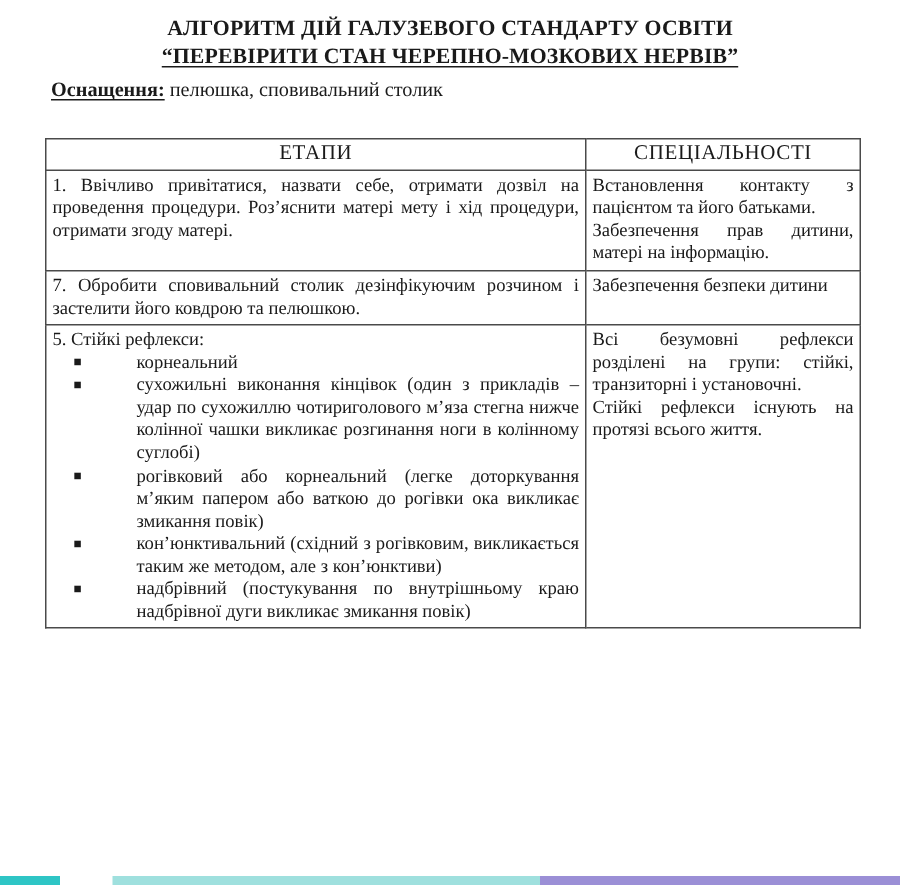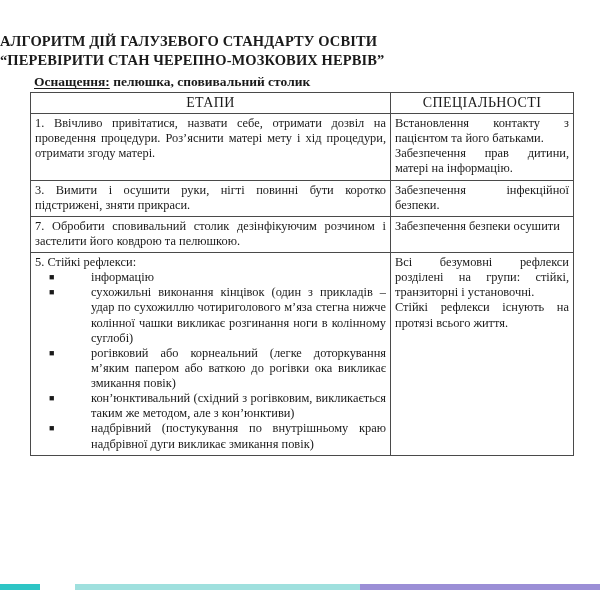--- a/index.html
+++ b/index.html
@@ -12,49 +12,49 @@
     height: 590px;
     position: relative;
     overflow: hidden;
     font-family: "Liberation Serif", "DejaVu Serif", serif;
     color: #1a1a1a;
     -webkit-font-smoothing: antialiased;
   }
 
   
   .doc-title {
-    text-align: left;
+    text-align: center;
     padding-top: 10px;
     line-height: 1.28;
-    margin-top: 22px;
   }
   .doc-title .tline {
     display: block;
     font-size: 14.5px;
     font-weight: 700;
     letter-spacing: 0.1px;
     white-space: nowrap;
   }
   .doc-title .tline.underlined {
+    text-decoration: underline;
     text-underline-offset: 1.5px;
   }
 
   .equipment {
     margin: 5px 0 0 34px;
     font-size: 13.5px;
     font-weight: 700;
     white-space: nowrap;
   }
   .equipment .eq-label {
     text-decoration: underline;
     text-underline-offset: 1.5px;
     text-align: right;
   }
   .equipment .eq-value {
-    font-weight: 700;
+    font-weight: 400;
   }
 
   
   .algo-table {
     position: absolute;
     left: 30px;
     top: 92px;
     width: 543px;
     border-collapse: collapse;
     table-layout: fixed;
@@ -163,45 +163,37 @@
       <td>
         <p class="p">1.  Ввічливо  привітатися,  назвати  себе,  отримати дозвіл на проведення процедури. Роз’яснити матері мету і хід процедури, отримати згоду матері.</p>
       </td>
       <td class="cell-reason">
         <p class="p">Встановлення  контакту  з пацієнтом  та  його батьками.</p>
         <p class="p">Забезпечення  прав дитини,  матері  на інформацію.</p>
       </td>
     </tr>
 
 
-    <tr>
-      <td>
-        <p class="p">3.  Вимити  і  осушити  руки,  нігті  повинні  бути коротко підстрижені, зняти прикраси.</p>
-      </td>
-      <td class="cell-reason">
-        <p class="p">Забезпечення інфекційної безпеки.</p>
-      </td>
-    </tr>
 
     <tr>
       <td>
         <p class="p">7.  Обробити  сповивальний  столик  дезінфікуючим розчином і застелити його ковдрою та пелюшкою.</p>
       </td>
       <td class="cell-reason">
-        <p class="p">Забезпечення  безпеки осушити</p>
+        <p class="p">Забезпечення  безпеки дитини</p>
       </td>
     </tr>
 
     <tr>
       <td>
         <p class="p">5. Стійкі рефлекси:</p>
         <ul class="reflex-list">
           <li>
             <span class="bullet">■</span>
-            <span>інформацію</span>
+            <span>корнеальний</span>
           </li>
           <li>
             <span class="bullet">■</span>
             <span>сухожильні  виконання  кінцівок  (один  з прикладів  –  удар  по  сухожиллю чотириголового м’яза стегна нижче колінної чашки викликає розгинання ноги в колінному суглобі)</span>
           </li>
           <li>
             <span class="bullet">■</span>
             <span>рогівковий  або  корнеальний  (легке доторкування м’яким папером або ваткою до рогівки ока викликає змикання повік)</span>
           </li>
           <li>

